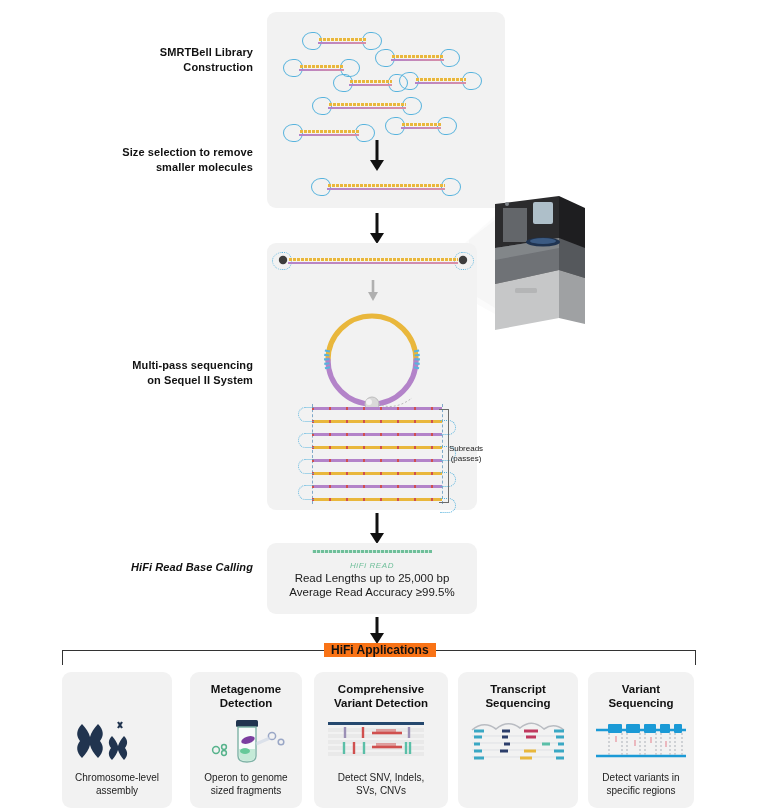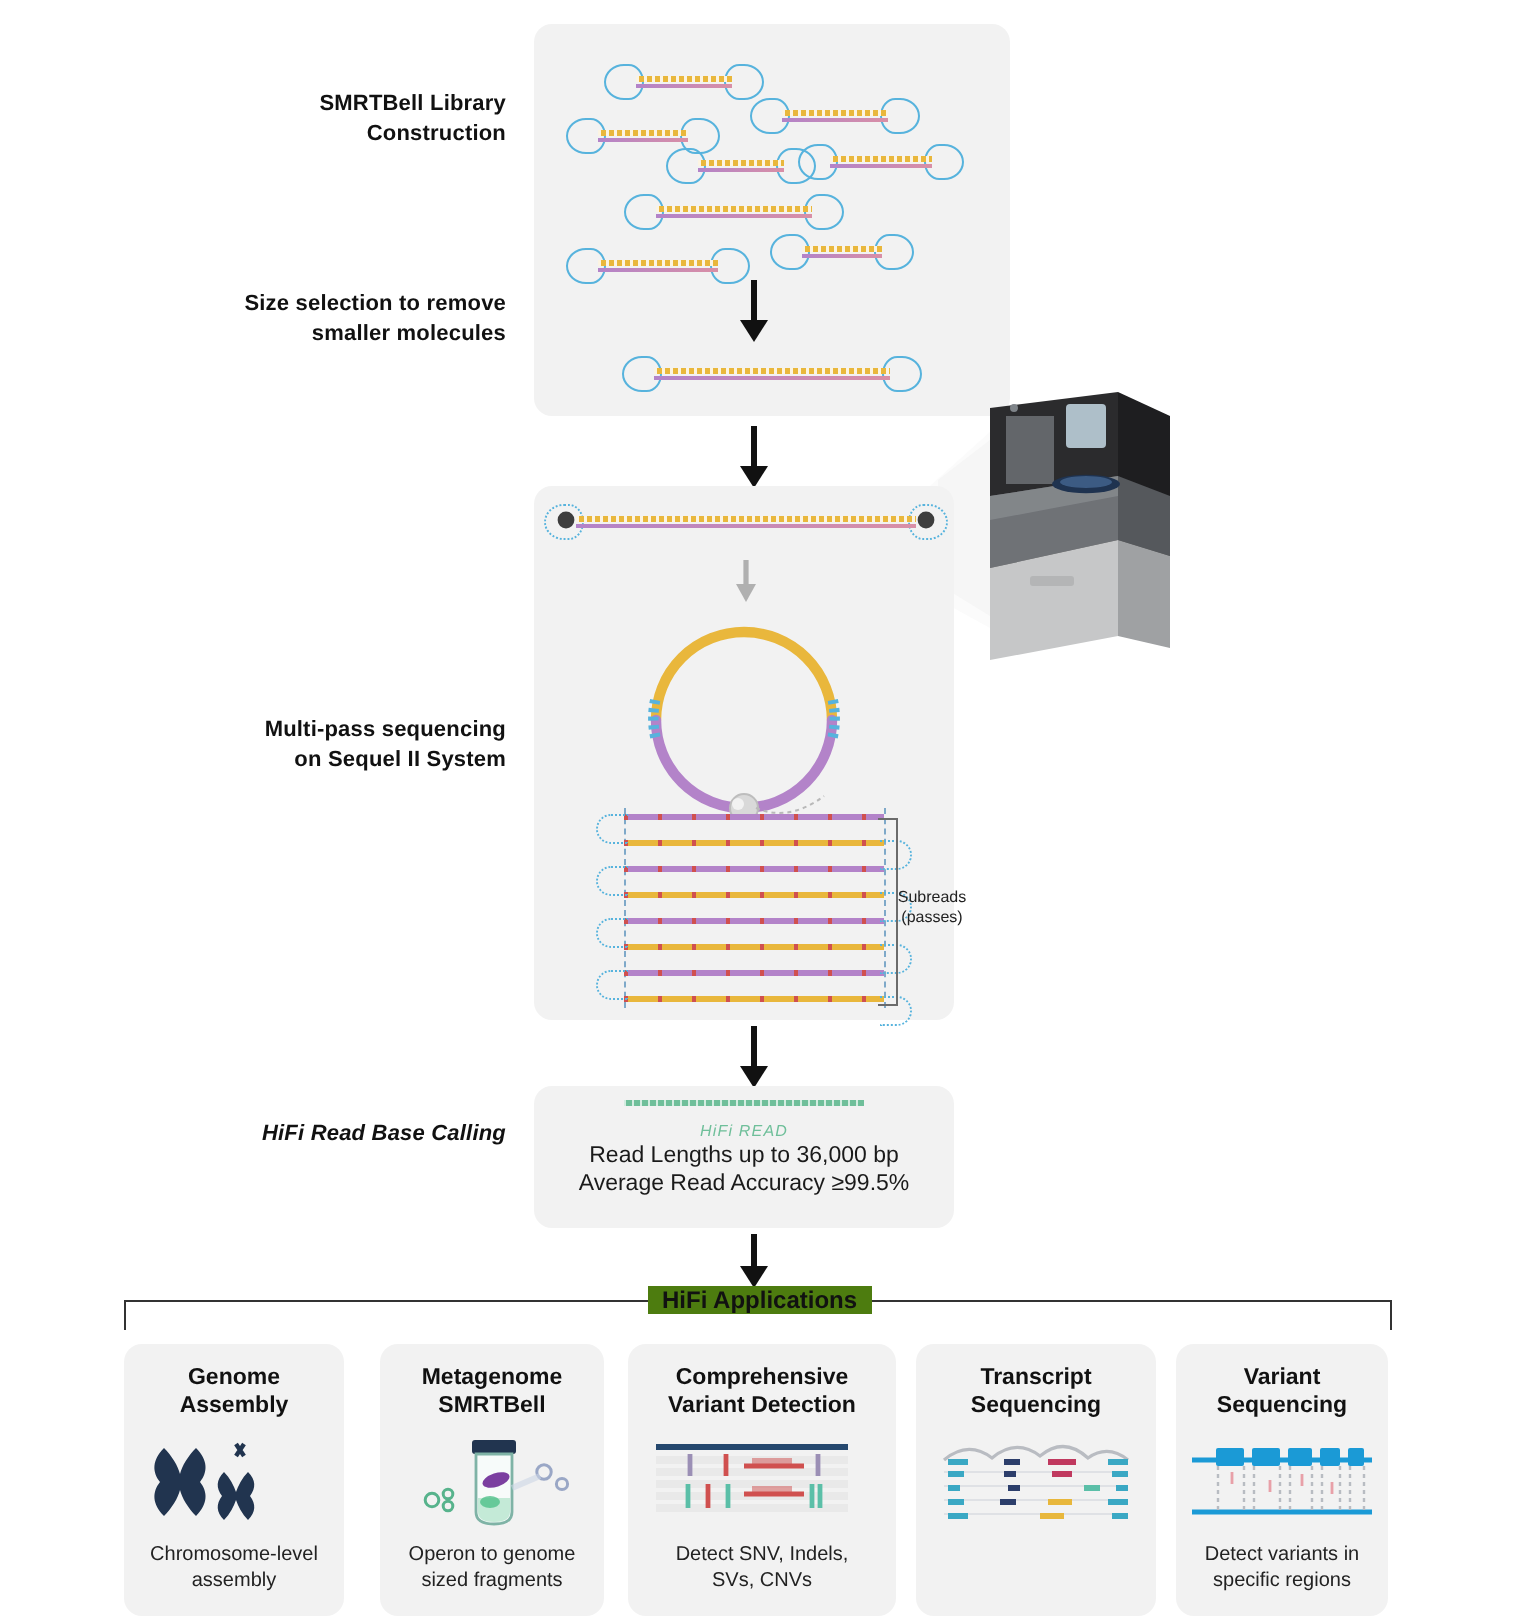--- a/index.html
+++ b/index.html
@@ -37,21 +37,21 @@
   .hifi-cap{position:absolute;font-size:8px;color:#6fbf9a;letter-spacing:.6px;text-align:center;width:100%;font-style:italic;}
   .hifi-line{position:absolute;width:100%;text-align:center;font-size:11.5px;color:#1a1a1a;}
   
   .app-card{position:absolute;background:#f2f2f2;border-radius:9px;top:672px;width:110px;height:136px;}
   .app-title{position:absolute;top:10px;left:0;width:100%;text-align:center;
              font-weight:bold;font-size:11.5px;line-height:14px;color:#111;}
   .app-cap{position:absolute;bottom:11px;left:0;width:100%;text-align:center;
            font-size:10px;line-height:12.5px;color:#222;}
   .app-icon{position:absolute;top:44px;left:0;width:100%;height:50px;}
   .bracket{position:absolute;border:1px solid #333;border-bottom:none;}
-  .apps-title{position:absolute;font-weight:bold;font-size:12px;color:#111;background:#4d7c0f;padding:0 7px;}
+  .apps-title{position:absolute;font-weight:bold;font-size:12px;color:#111;background:#f97316;padding:0 7px;}
 </style>
 </head>
 <body>
 
 <div class="panel" style="left:267px;top:12px;width:238px;height:196px;"></div>
 
 <div class="stage-label" style="left:90px;top:45px;width:163px;">
   <div>SMRTBell Library</div>
   <div>Construction</div>
 </div>
@@ -255,56 +255,52 @@
 
 <div class="stage-label" style="left:92px;top:560px;width:161px;font-style:italic;">
   <div>HiFi Read Base Calling</div>
 </div>
 
 <div class="hifi-bar" style="left:312px;top:550px;width:120px;"></div>
 <div class="abs" style="left:267px;top:561px;width:210px;">
   <div class="hifi-cap" style="position:relative;">HiFi READ</div>
 </div>
 <div class="abs" style="left:267px;top:572px;width:210px;">
-  <div class="hifi-line" style="position:relative;top:0;">Read Lengths up to 36,000 bp</div>
+  <div class="hifi-line" style="position:relative;top:0;">Read Lengths up to 25,000 bp</div>
   <div class="hifi-line" style="position:relative;top:2px;">Average Read Accuracy ≥99.5%</div>
 </div>
 
 <svg class="arrow" style="left:368px;top:617px;" width="18" height="28" viewBox="0 0 18 28">
   <path d="M9 0 L9 18" stroke="#111" stroke-width="3" fill="none"></path>
   <path d="M2 16 L9 27 L16 16 Z" fill="#111"></path>
 </svg>
 
 <div class="bracket" style="left:62px;top:650px;width:632px;height:14px;"></div>
 <div class="apps-title" style="left:324px;top:643px;">HiFi Applications</div>
 
 <div class="app-card" style="left:62px;">
-  <div class="app-title">
-    <div>Genome</div>
-    <div>Assembly</div>
-  </div>
   <div class="app-icon">
     <svg width="110" height="50" viewBox="0 0 110 50">
       <g fill="#21344f">
         <path d="M36 8 C42 14 42 20 38 25 C42 30 42 36 36 42 C32 38 29 33 28 29 C27 33 24 38 20 42 C14 36 14 30 18 25 C14 20 14 14 20 8 C24 12 27 17 28 21 C29 17 32 12 36 8 Z"></path>
         <path d="M62 20 C66 24 66 28 63 32 C66 36 66 40 62 44 C59 41 57 37 56 34 C55 37 53 41 50 44 C46 40 46 36 49 32 C46 28 46 24 50 20 C53 23 55 27 56 30 C57 27 59 23 62 20 Z"></path>
         <path d="M60 6 L56 12 M56 6 L60 12" stroke="#21344f" stroke-width="2.2" fill="none"></path>
       </g>
     </svg>
   </div>
   <div class="app-cap">
     <div>Chromosome-level</div>
     <div>assembly</div>
   </div>
 </div>
 
 <div class="app-card" style="left:190px;width:112px;">
   <div class="app-title">
     <div>Metagenome</div>
-    <div>SMRTBell</div>
+    <div>Detection</div>
   </div>
   <div class="app-icon">
     <svg width="112" height="50" viewBox="0 0 112 50">
       <rect x="46" y="4" width="22" height="7" rx="1.5" fill="#21344f"></rect>
       <path d="M48 11 L66 11 L66 40 Q66 46 57 46 Q48 46 48 40 Z" fill="#f7fbfa" stroke="#7fb3a6" stroke-width="1.4"></path>
       <path d="M49 33 L65 33 L65 40 Q65 45 57 45 Q49 45 49 40 Z" fill="#a9e0c4" opacity=".65"></path>
       <ellipse cx="58" cy="24" rx="7" ry="3.4" fill="#7b3fa0" transform="rotate(-18 58 24)"></ellipse>
       <ellipse cx="55" cy="35" rx="5" ry="3" fill="#4fc08a" opacity=".8"></ellipse>
       <g fill="none" stroke="#57b38c" stroke-width="1.5">
         <circle cx="26" cy="34" r="3.4"></circle>

